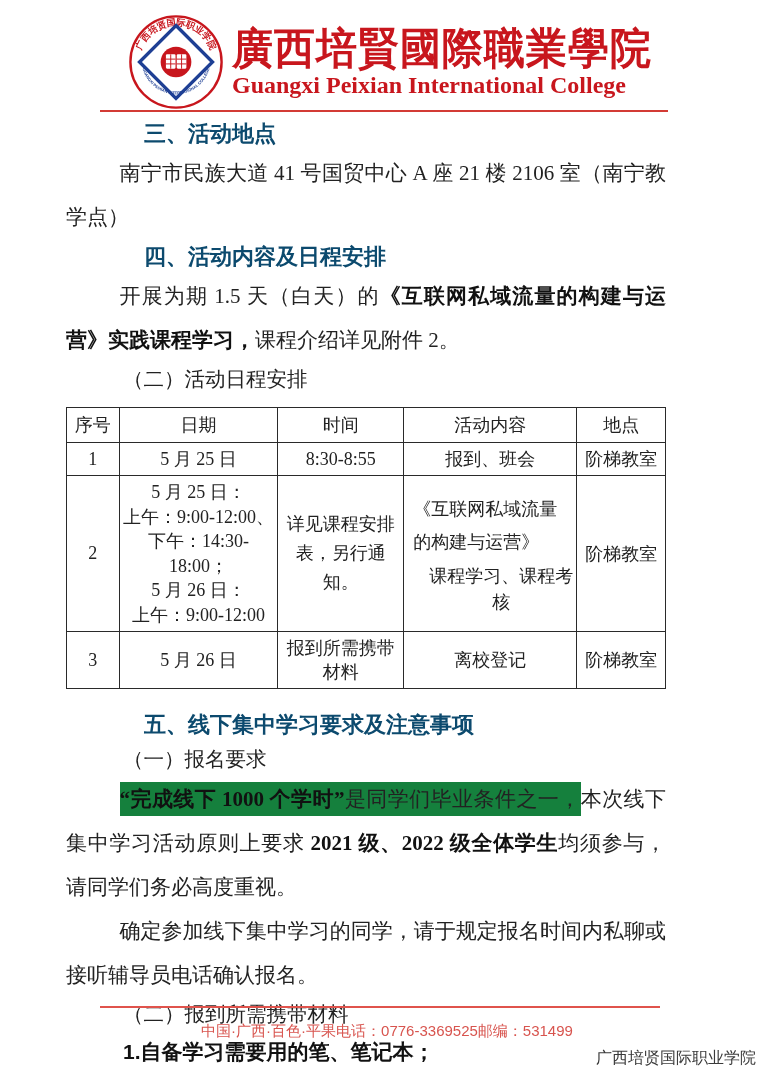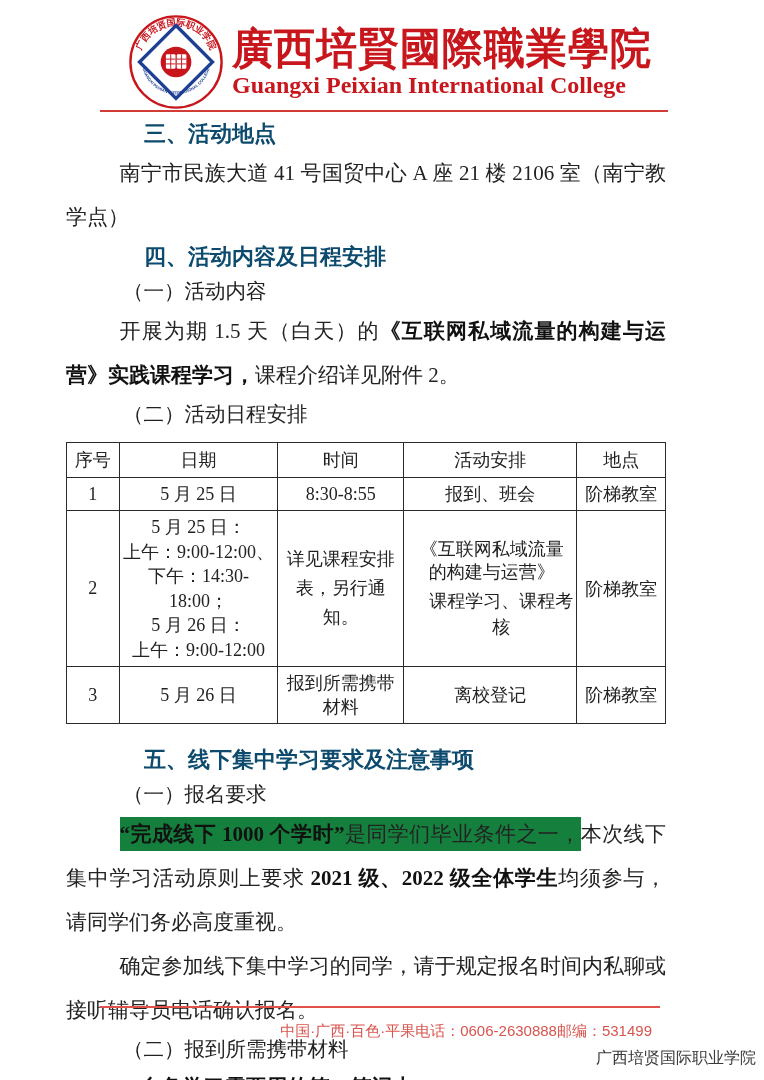--- a/index.html
+++ b/index.html
@@ -58,28 +58,28 @@
     font-size: 18px; color: #222; table-layout: fixed;
   }
   .schedule th, .schedule td {
     border: 1px solid #2a2a2a; text-align: center; vertical-align: middle;
     padding: 4px 2px; font-weight: 400;
   }
   .schedule th { height: 35px; font-size: 18px; }
   .schedule td { height: 31px; }
   .ml { line-height: 24.5px; }
   .time-ml { line-height: 29px; }
-  .act-title { text-align: center; padding: 0 4px 0 7px; line-height: 23px; }
+  .act-title { text-align: left; padding: 0 4px 0 7px; line-height: 33px; }
   .act-detail { text-align: center; padding: 4px 0 0 22px; line-height: 26px; }
 
   
   .foot-rule { position: absolute; top: 1006px; left: 100px; width: 560px; border-top: 2px solid #e0534c; }
   .foot-row {
     position: absolute; top: 1022px; left: 122px; width: 530px;
-    display: flex; justify-content: flex-end;
+    display: flex; justify-content: center;
     font-size: 15px; color: #d8544e; font-family: "Liberation Sans", sans-serif;
   }
   .watermark {
     position: absolute; top: 1048px; right: 8px;
     font-size: 16px; color: #3a3a3a; font-family: "Liberation Sans", sans-serif;
   }
 </style>
 </head>
 <body>
 
@@ -119,38 +119,37 @@
     </div>
   </div>
   <div class="head-rule"></div>
 
   <div class="main">
 
     <div class="h-black">三、活动地点</div>
     <p class="body-p">南宁市民族大道 41 号国贸中心 A 座 21 楼 2106 室（南宁教学点）</p>
 
     <div class="h-black">四、活动内容及日程安排</div>
-    <div class="sub">（一）活动内容</div>
     <p class="body-p"><span>开展为期 1.5 天（白天）的</span><span class="b">《互联网私域流量的构建与运营》实践课程学习，</span><span>课程介绍详见附件 2。</span></p>
     <div class="sub">（二）活动日程安排</div>
 
     <table class="schedule">
       <colgroup>
         <col style="width:8.8%">
           <col style="width:26.5%">
           <col style="width:21%">
           <col style="width:28.9%">
           <col style="width:14.8%">
       </colgroup>
       <thead>
         <tr>
           <th>序号</th>
           <th>日期</th>
           <th>时间</th>
-          <th>活动安排</th>
+          <th>活动内容</th>
           <th>地点</th>
         </tr>
       </thead>
       <tbody>
         <tr>
           <td>1</td>
           <td>5 月 25 日</td>
           <td>8:30-8:55</td>
           <td>报到、班会</td>
           <td>阶梯教室</td>
@@ -188,18 +187,18 @@
     <div class="sub">（一）报名要求</div>
     <p class="body-p"><span class="b hl">“完成线下 1000 个学时”</span><span class="hl">是同学们毕业条件之一，</span><span>本次线下集中学习活动原则上要求 </span><span class="b">2021 级、2022 级全体学生</span><span>均须参与，请同学们务必高度重视。</span></p>
     <p class="body-p">确定参加线下集中学习的同学，请于规定报名时间内私聊或接听辅导员电话确认报名。</p>
     <div class="sub">（二）报到所需携带材料</div>
     <div class="item-bold">1.自备学习需要用的笔、笔记本；</div>
   </div>
 
   <div class="foot-rule"></div>
   <div class="foot-row">
     <span>中国·广西·百色·平果</span>
-    <span>电话：0606-2630888</span>
+    <span>电话：0776-3369525</span>
     <span>邮编：531499</span>
   </div>
   <div class="watermark">广西培贤国际职业学院</div>
 
 </div>
 
 </body></html>

